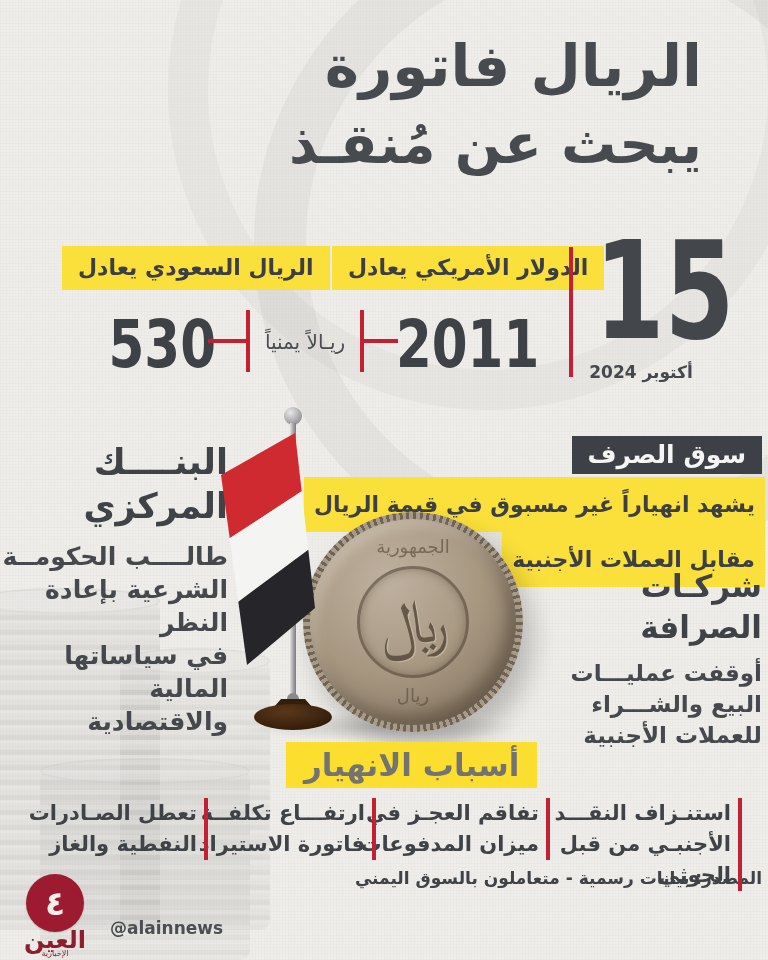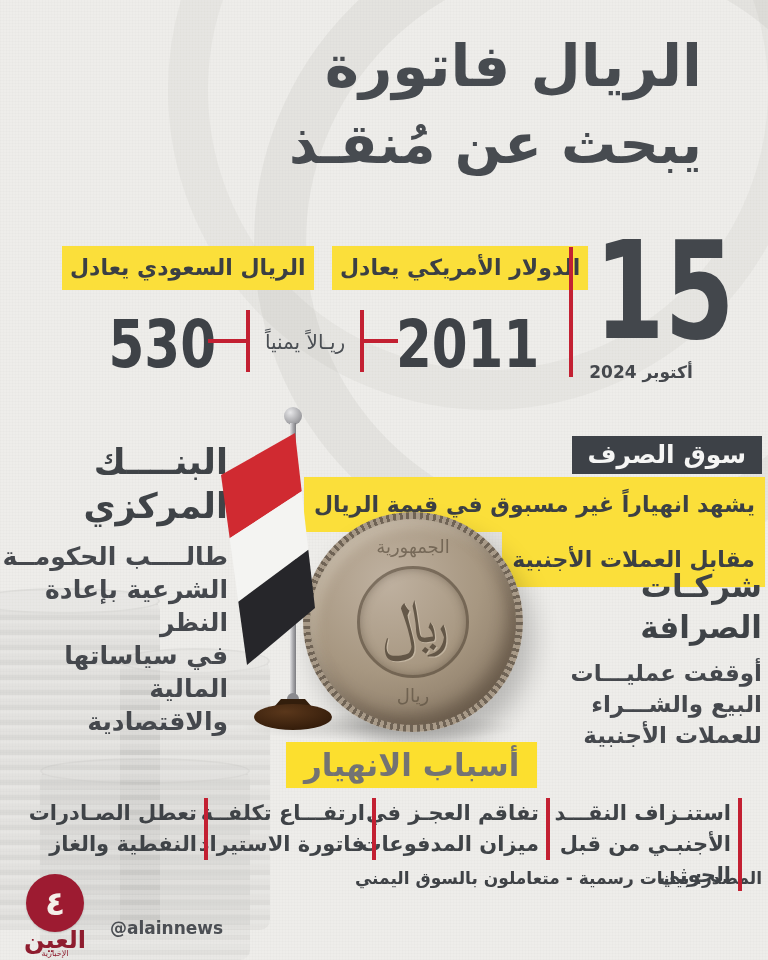--- a/index.html
+++ b/index.html
@@ -25,21 +25,21 @@
          background:#d6d6d4;border:2px solid #aaaaa8;box-sizing:border-box;}
   .stack1{left:-30px;top:600px;width:190px;height:330px;}
   .stack2{left:120px;top:660px;width:150px;height:270px;opacity:.18;}
   .stack3{left:40px;top:770px;width:210px;height:190px;opacity:.15;}
   
   .title{top:24px;right:66px;text-align:right;font-weight:bold;color:#474b50;direction:rtl;}
   .title .l1{display:block;font-size:58px;line-height:84px;}
   .title .l2{display:block;font-size:55px;line-height:72px;letter-spacing:1px;}
   
   .ylabel{background:#fbdf3a;color:#3b3f44;font-size:22px;font-weight:bold;
-          height:44px;line-height:44px;padding:0 8px;direction:rtl;white-space:nowrap;}
+          height:44px;line-height:44px;padding:0 16px;direction:rtl;white-space:nowrap;}
   .lbl-sar{left:62px;top:246px;}
   .lbl-usd{left:332px;top:246px;}
   .rate-num{font-weight:bold;color:#3e4247;font-size:66px;line-height:62px;
             text-align:center;transform:scaleX(.78);transform-origin:center;}
   .num-sar{left:96px;top:314px;width:114px;}
   .num-usd{left:383px;top:314px;width:118px;}
   .unit{left:248px;top:328px;width:114px;text-align:center;font-size:20px;
         font-weight:normal;color:#4a4e53;direction:rtl;line-height:28px;}
   .vbar{width:4px;background:#c32032;}
   .hbar{height:4px;background:#c32032;}

